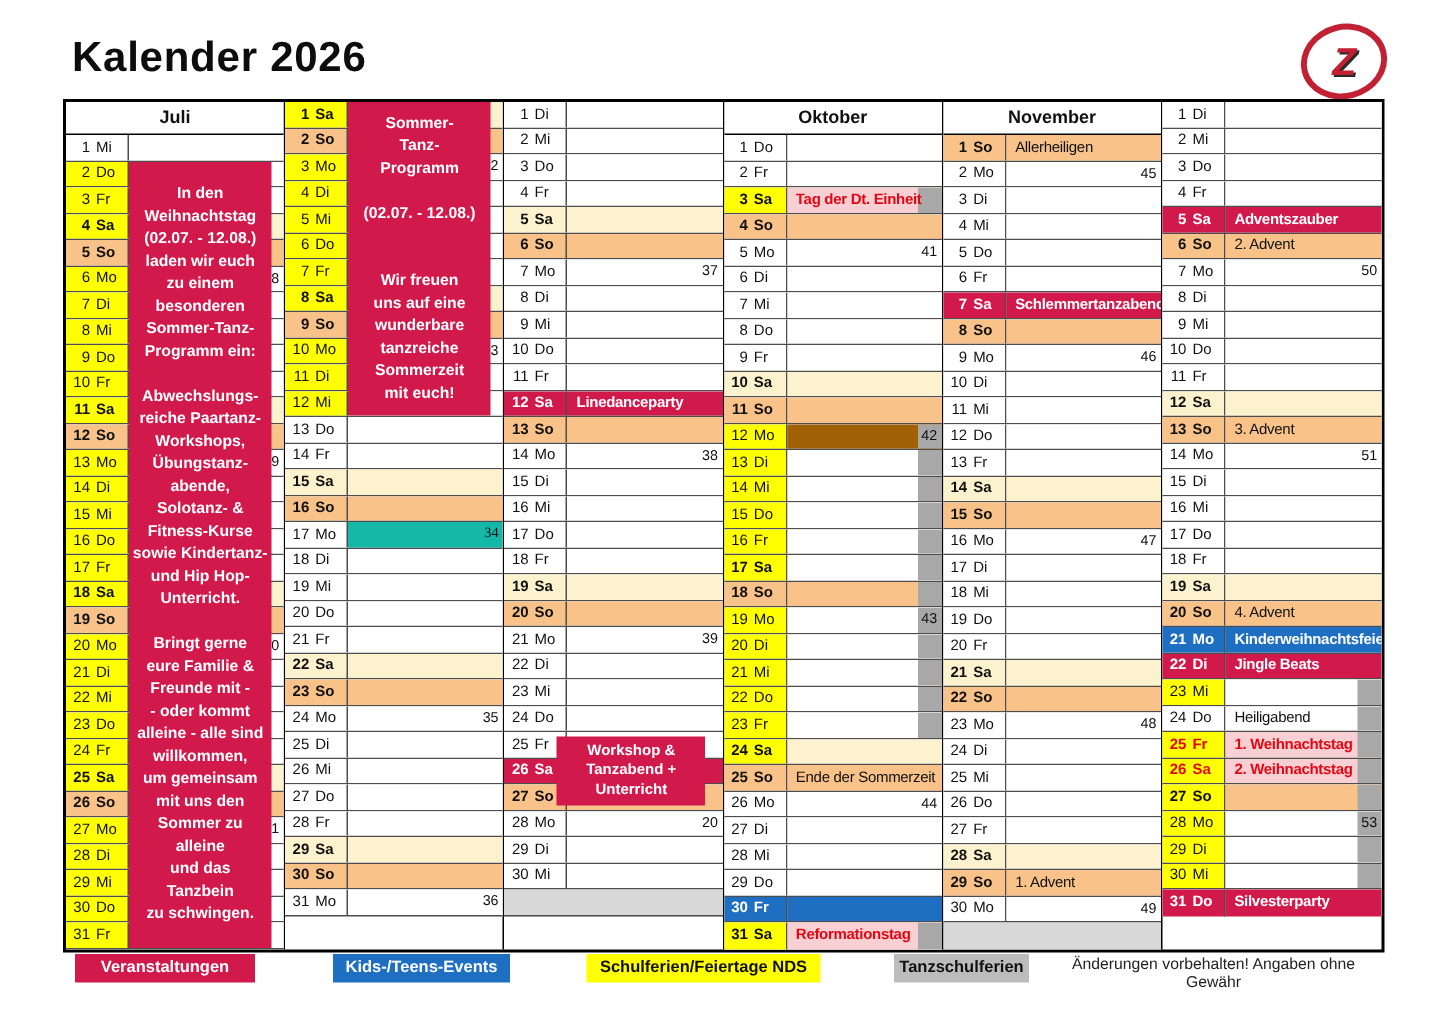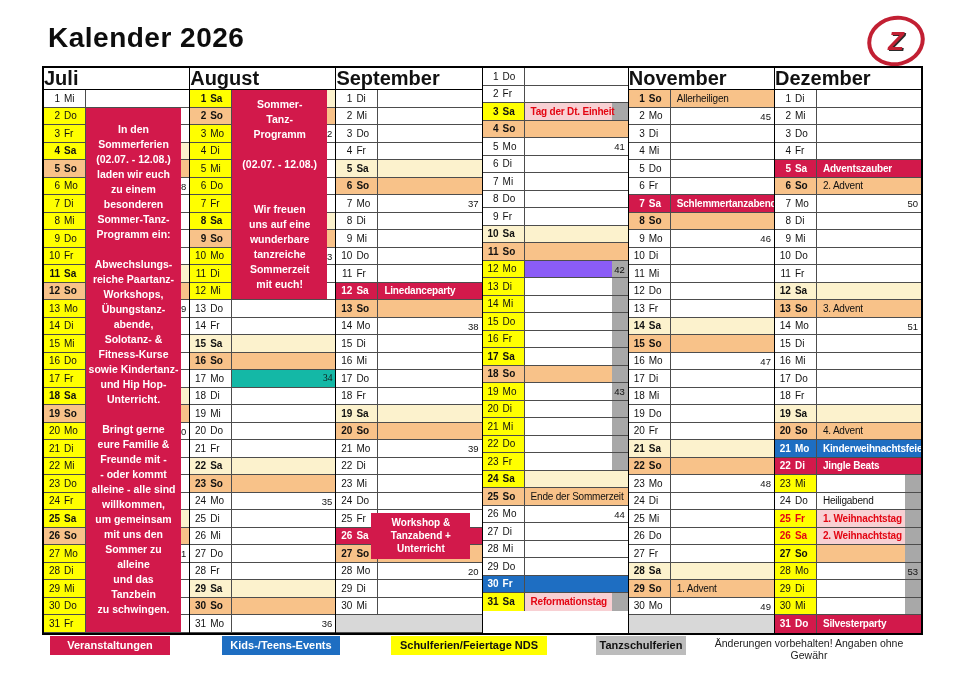--- a/index.html
+++ b/index.html
@@ -13,21 +13,21 @@
   .logo-text{margin-left:7px;display:flex;flex-direction:column;line-height:1;}
   .logo-school{font-weight:bold;font-size:15px;color:#1c1c1c;}
   .logo-brand{font-weight:bold;font-style:italic;font-size:23px;color:#141414;letter-spacing:1px;margin-top:1px;}
   .logo-brand .bang{color:#c22033;font-style:normal;}
   .logo-sub{height:3px;width:34px;background:#c22033;margin-top:2px;align-self:flex-end;}
 
   
   .cal{position:absolute;left:42px;top:66px;width:881px;border:2px solid #000;background:#fff;box-sizing:border-box;display:flex;}
   .month-col{width:146.2px;flex:none;border-right:1.5px solid #000;position:relative;box-sizing:border-box;}
   .month-col:last-child{border-right:none;}
-  .month-header{height:21px;line-height:21px;border-bottom:1.5px solid #000;font-weight:bold;font-size:20px;background:#fff;}
+  .month-header{height:21px;line-height:21px;border-bottom:1.5px solid #000;text-align:center;font-weight:bold;font-size:12px;background:#fff;}
   .month-body{position:relative;}
   .day-row{height:17.5px;box-sizing:border-box;border-bottom:1px solid #4d4d4d;display:flex;position:relative;background:#fff;}
   .day-row:last-child{border-bottom:none;}
   .day-label{width:42px;flex:none;box-sizing:border-box;border-right:1px solid #4d4d4d;display:flex;align-items:center;font-size:10px;padding-left:2px;background:#fff;}
   .day-label .num{width:14px;text-align:right;}
   .day-label .wd{margin-left:4px;}
   .day-label.bold{font-weight:bold;}
   .day-content{flex:1;position:relative;display:flex;align-items:center;font-size:10px;overflow:hidden;}
   .ev{margin-left:6px;white-space:nowrap;z-index:2;letter-spacing:-0.2px;}
   .ev.bold{font-weight:bold;}
@@ -282,21 +282,21 @@
         </div>
         <div class="day-row">
           <div class="day-label" style="background: rgb(255, 255, 0);">
             <span class="num">31</span>
             <span class="wd">Fr</span>
           </div>
           <div class="day-content" style="background: rgb(255, 255, 255);"></div>
         </div>
         <div class="overlay" style="left: 43px; width: 93px; top: 18.5px; height: 522px;">
           <div class="ol">In den</div>
-          <div class="ol">Sommerferien</div>
+          <div class="ol">Weihnachtstag</div>
           <div class="ol">(02.07. - 12.08.)</div>
           <div class="ol">laden wir euch</div>
           <div class="ol">zu einem</div>
           <div class="ol">besonderen</div>
           <div class="ol">Sommer-Tanz-</div>
           <div class="ol">Programm ein:</div>
           <div class="ol">&nbsp;</div>
           <div class="ol">Abwechslungs-</div>
           <div class="ol">reiche Paartanz-</div>
           <div class="ol">Workshops,</div>
@@ -318,21 +318,20 @@
           <div class="ol">mit uns den</div>
           <div class="ol">Sommer zu</div>
           <div class="ol">alleine</div>
           <div class="ol">und das</div>
           <div class="ol">Tanzbein</div>
           <div class="ol">zu schwingen.</div>
         </div>
       </div>
     </div>
     <div class="month-col">
-      <div class="month-header">August</div>
       <div class="month-body">
         <div class="day-row">
           <div class="day-label bold" style="background: rgb(255, 255, 0);">
             <span class="num">1</span>
             <span class="wd">Sa</span>
           </div>
           <div class="day-content" style="background: rgb(252, 242, 205);"></div>
         </div>
         <div class="day-row">
           <div class="day-label bold" style="background: rgb(248, 194, 137);">
@@ -565,21 +564,20 @@
           <div class="ol">Wir freuen</div>
           <div class="ol">uns auf eine</div>
           <div class="ol">wunderbare</div>
           <div class="ol">tanzreiche</div>
           <div class="ol">Sommerzeit</div>
           <div class="ol">mit euch!</div>
         </div>
       </div>
     </div>
     <div class="month-col">
-      <div class="month-header">September</div>
       <div class="month-body">
         <div class="day-row">
           <div class="day-label" style="background: rgb(255, 255, 255);">
             <span class="num">1</span>
             <span class="wd">Di</span>
           </div>
           <div class="day-content" style="background: rgb(255, 255, 255);"></div>
         </div>
         <div class="day-row">
           <div class="day-label" style="background: rgb(255, 255, 255);">
@@ -796,20 +794,21 @@
         </div>
         <div class="day-row filler-cell" style="background: rgb(216, 216, 216);"></div>
         <div class="overlay small" style="left: 36px; width: 97px; top: 424px; height: 43.5px;">
           <div class="ol">Workshop &amp;</div>
           <div class="ol">Tanzabend +</div>
           <div class="ol">Unterricht</div>
         </div>
       </div>
     </div>
     <div class="month-col">
+      <div class="month-header">Oktober</div>
       <div class="month-body">
         <div class="day-row">
           <div class="day-label" style="background: rgb(255, 255, 255);">
             <span class="num">1</span>
             <span class="wd">Do</span>
           </div>
           <div class="day-content" style="background: rgb(255, 255, 255);"></div>
         </div>
         <div class="day-row">
           <div class="day-label" style="background: rgb(255, 255, 255);">
@@ -884,21 +883,21 @@
             <span class="num">11</span>
             <span class="wd">So</span>
           </div>
           <div class="day-content" style="background: rgb(248, 194, 137);"></div>
         </div>
         <div class="day-row">
           <div class="day-label" style="background: rgb(255, 255, 0);">
             <span class="num">12</span>
             <span class="wd">Mo</span>
           </div>
-          <div class="day-content" style="background: #8b5cf6;">
+          <div class="day-content" style="background: #a16207;">
             <span class="wk">42</span>
             <span class="grblk" style="background: rgb(168, 168, 168);"></span>
           </div>
         </div>
         <div class="day-row">
           <div class="day-label" style="background: rgb(255, 255, 0);">
             <span class="num">13</span>
             <span class="wd">Di</span>
           </div>
           <div class="day-content" style="background: rgb(255, 255, 255);">
@@ -1289,21 +1288,20 @@
             <span class="wd">Mo</span>
           </div>
           <div class="day-content" style="background: rgb(255, 255, 255);">
             <span class="wk">49</span>
           </div>
         </div>
         <div class="day-row filler-cell" style="background: rgb(216, 216, 216);"></div>
       </div>
     </div>
     <div class="month-col">
-      <div class="month-header">Dezember</div>
       <div class="month-body">
         <div class="day-row">
           <div class="day-label" style="background: rgb(255, 255, 255);">
             <span class="num">1</span>
             <span class="wd">Di</span>
           </div>
           <div class="day-content" style="background: rgb(255, 255, 255);"></div>
         </div>
         <div class="day-row">
           <div class="day-label" style="background: rgb(255, 255, 255);">

